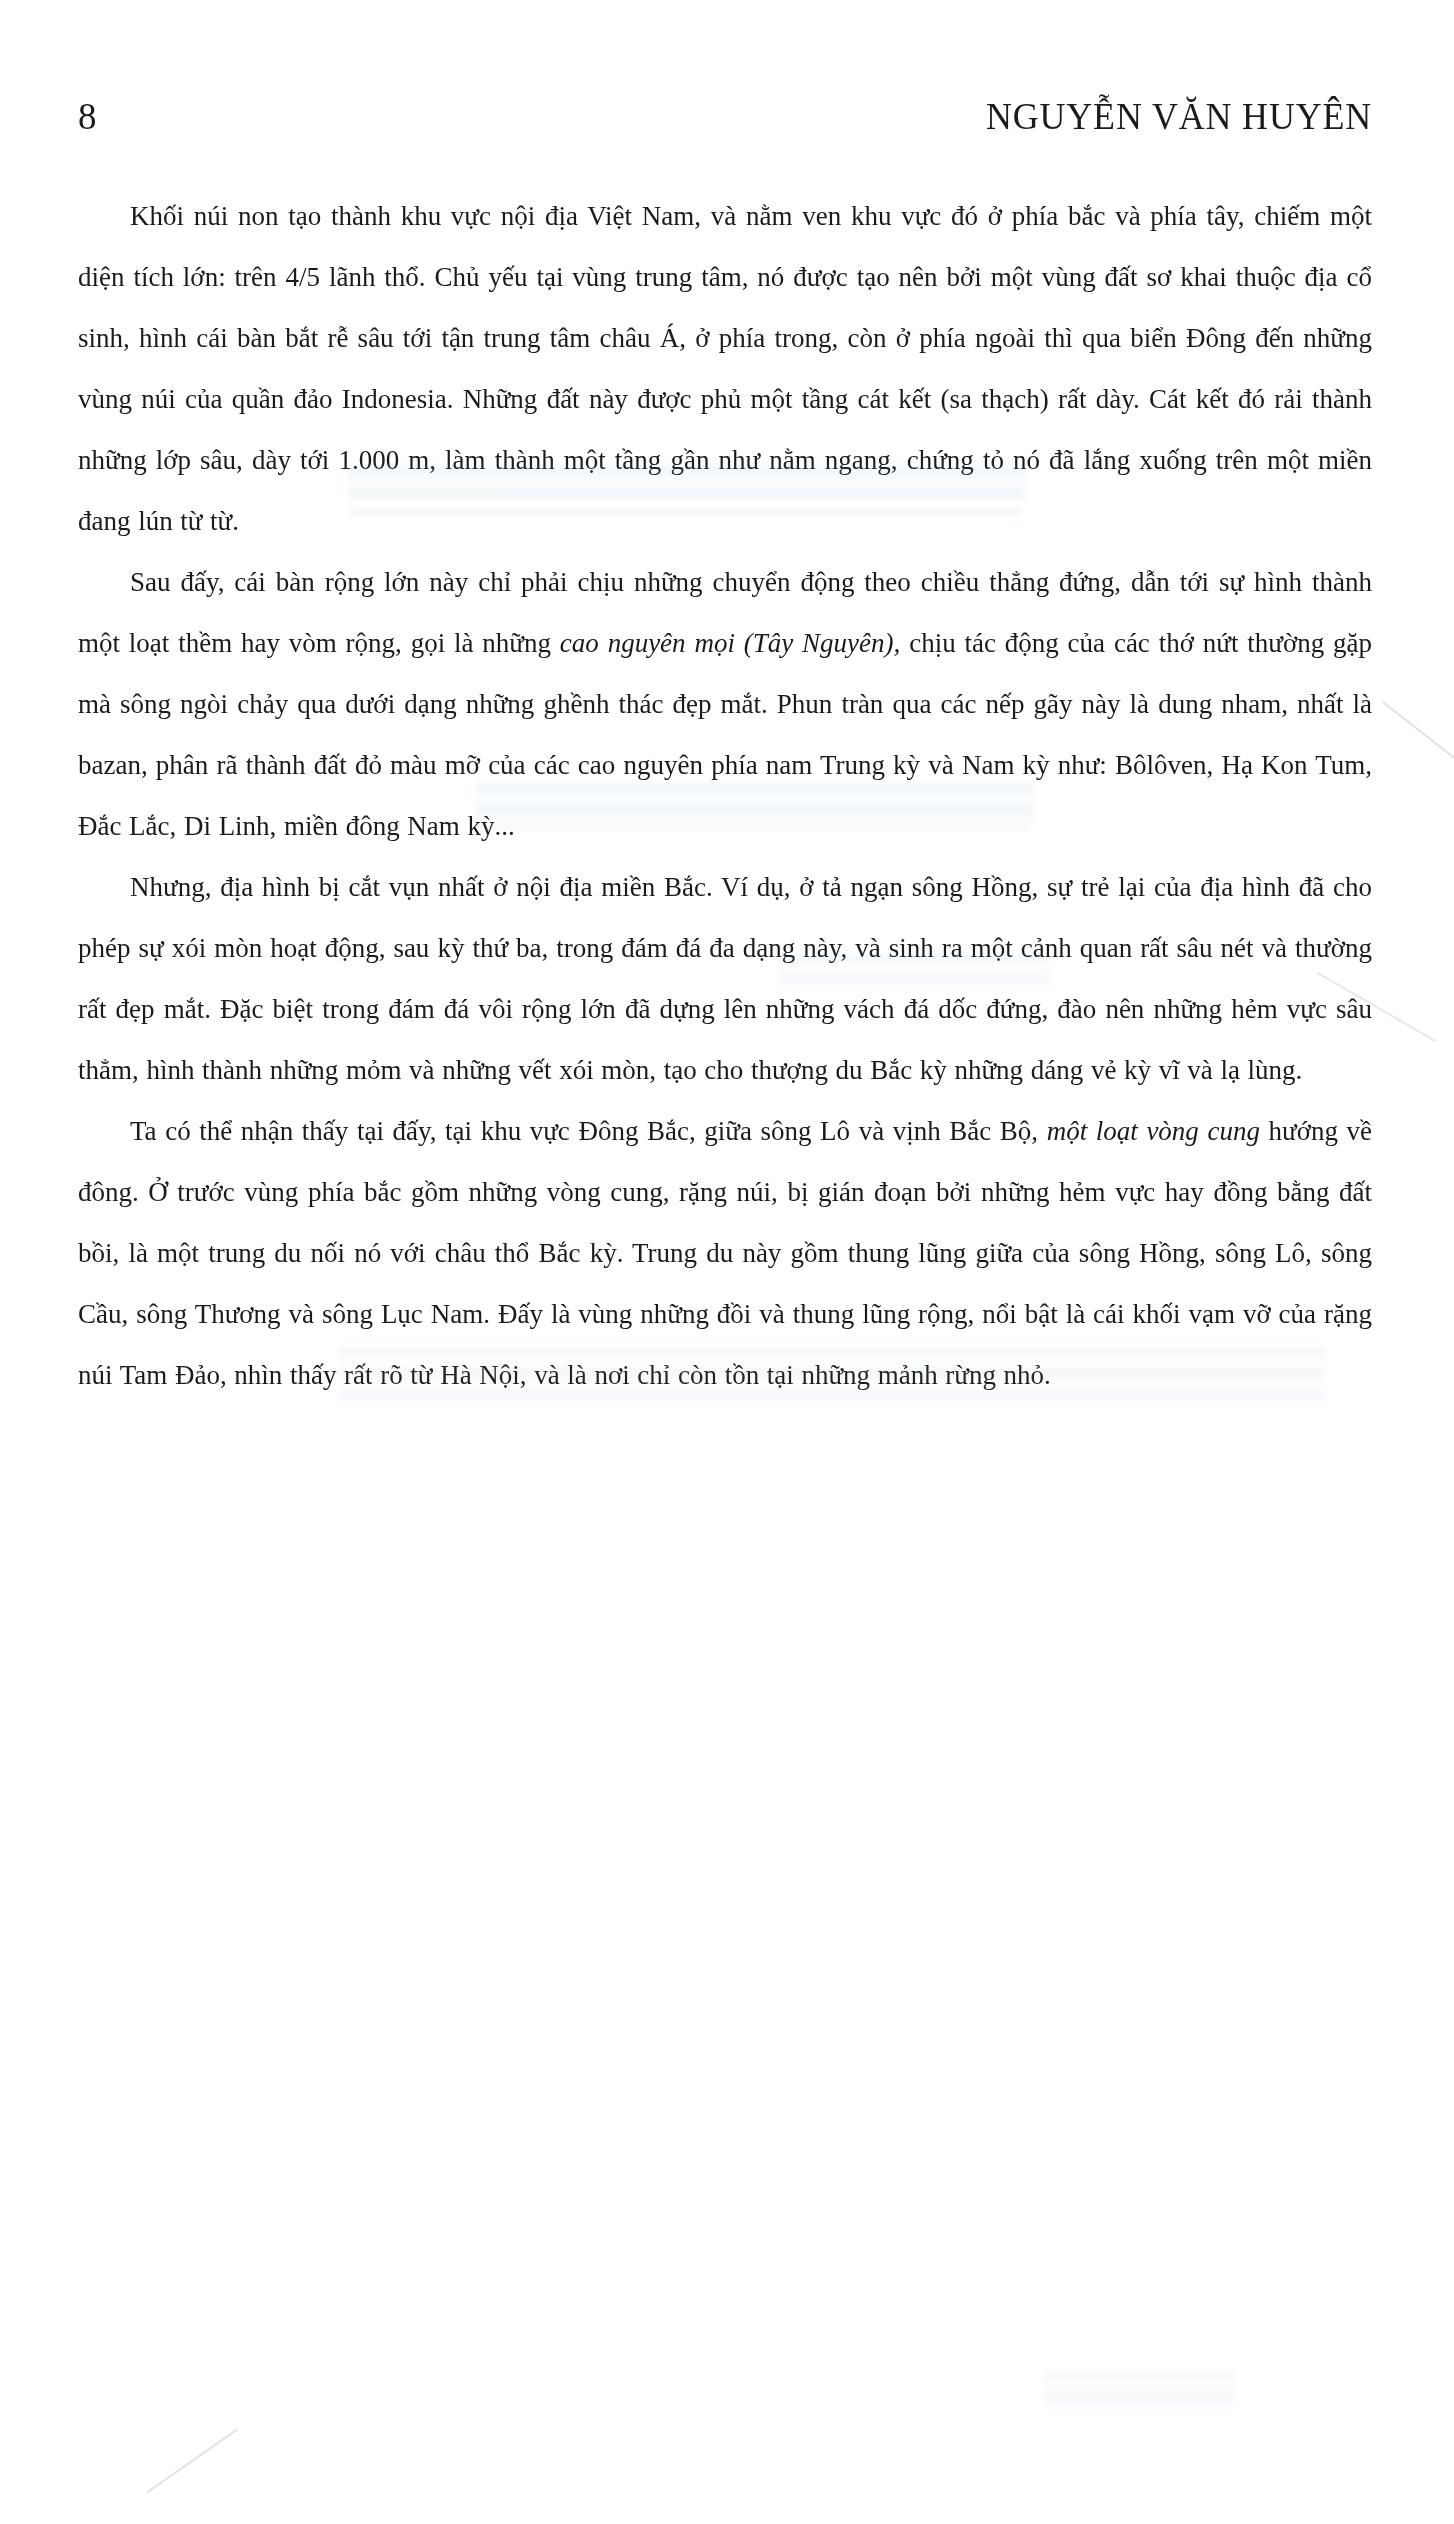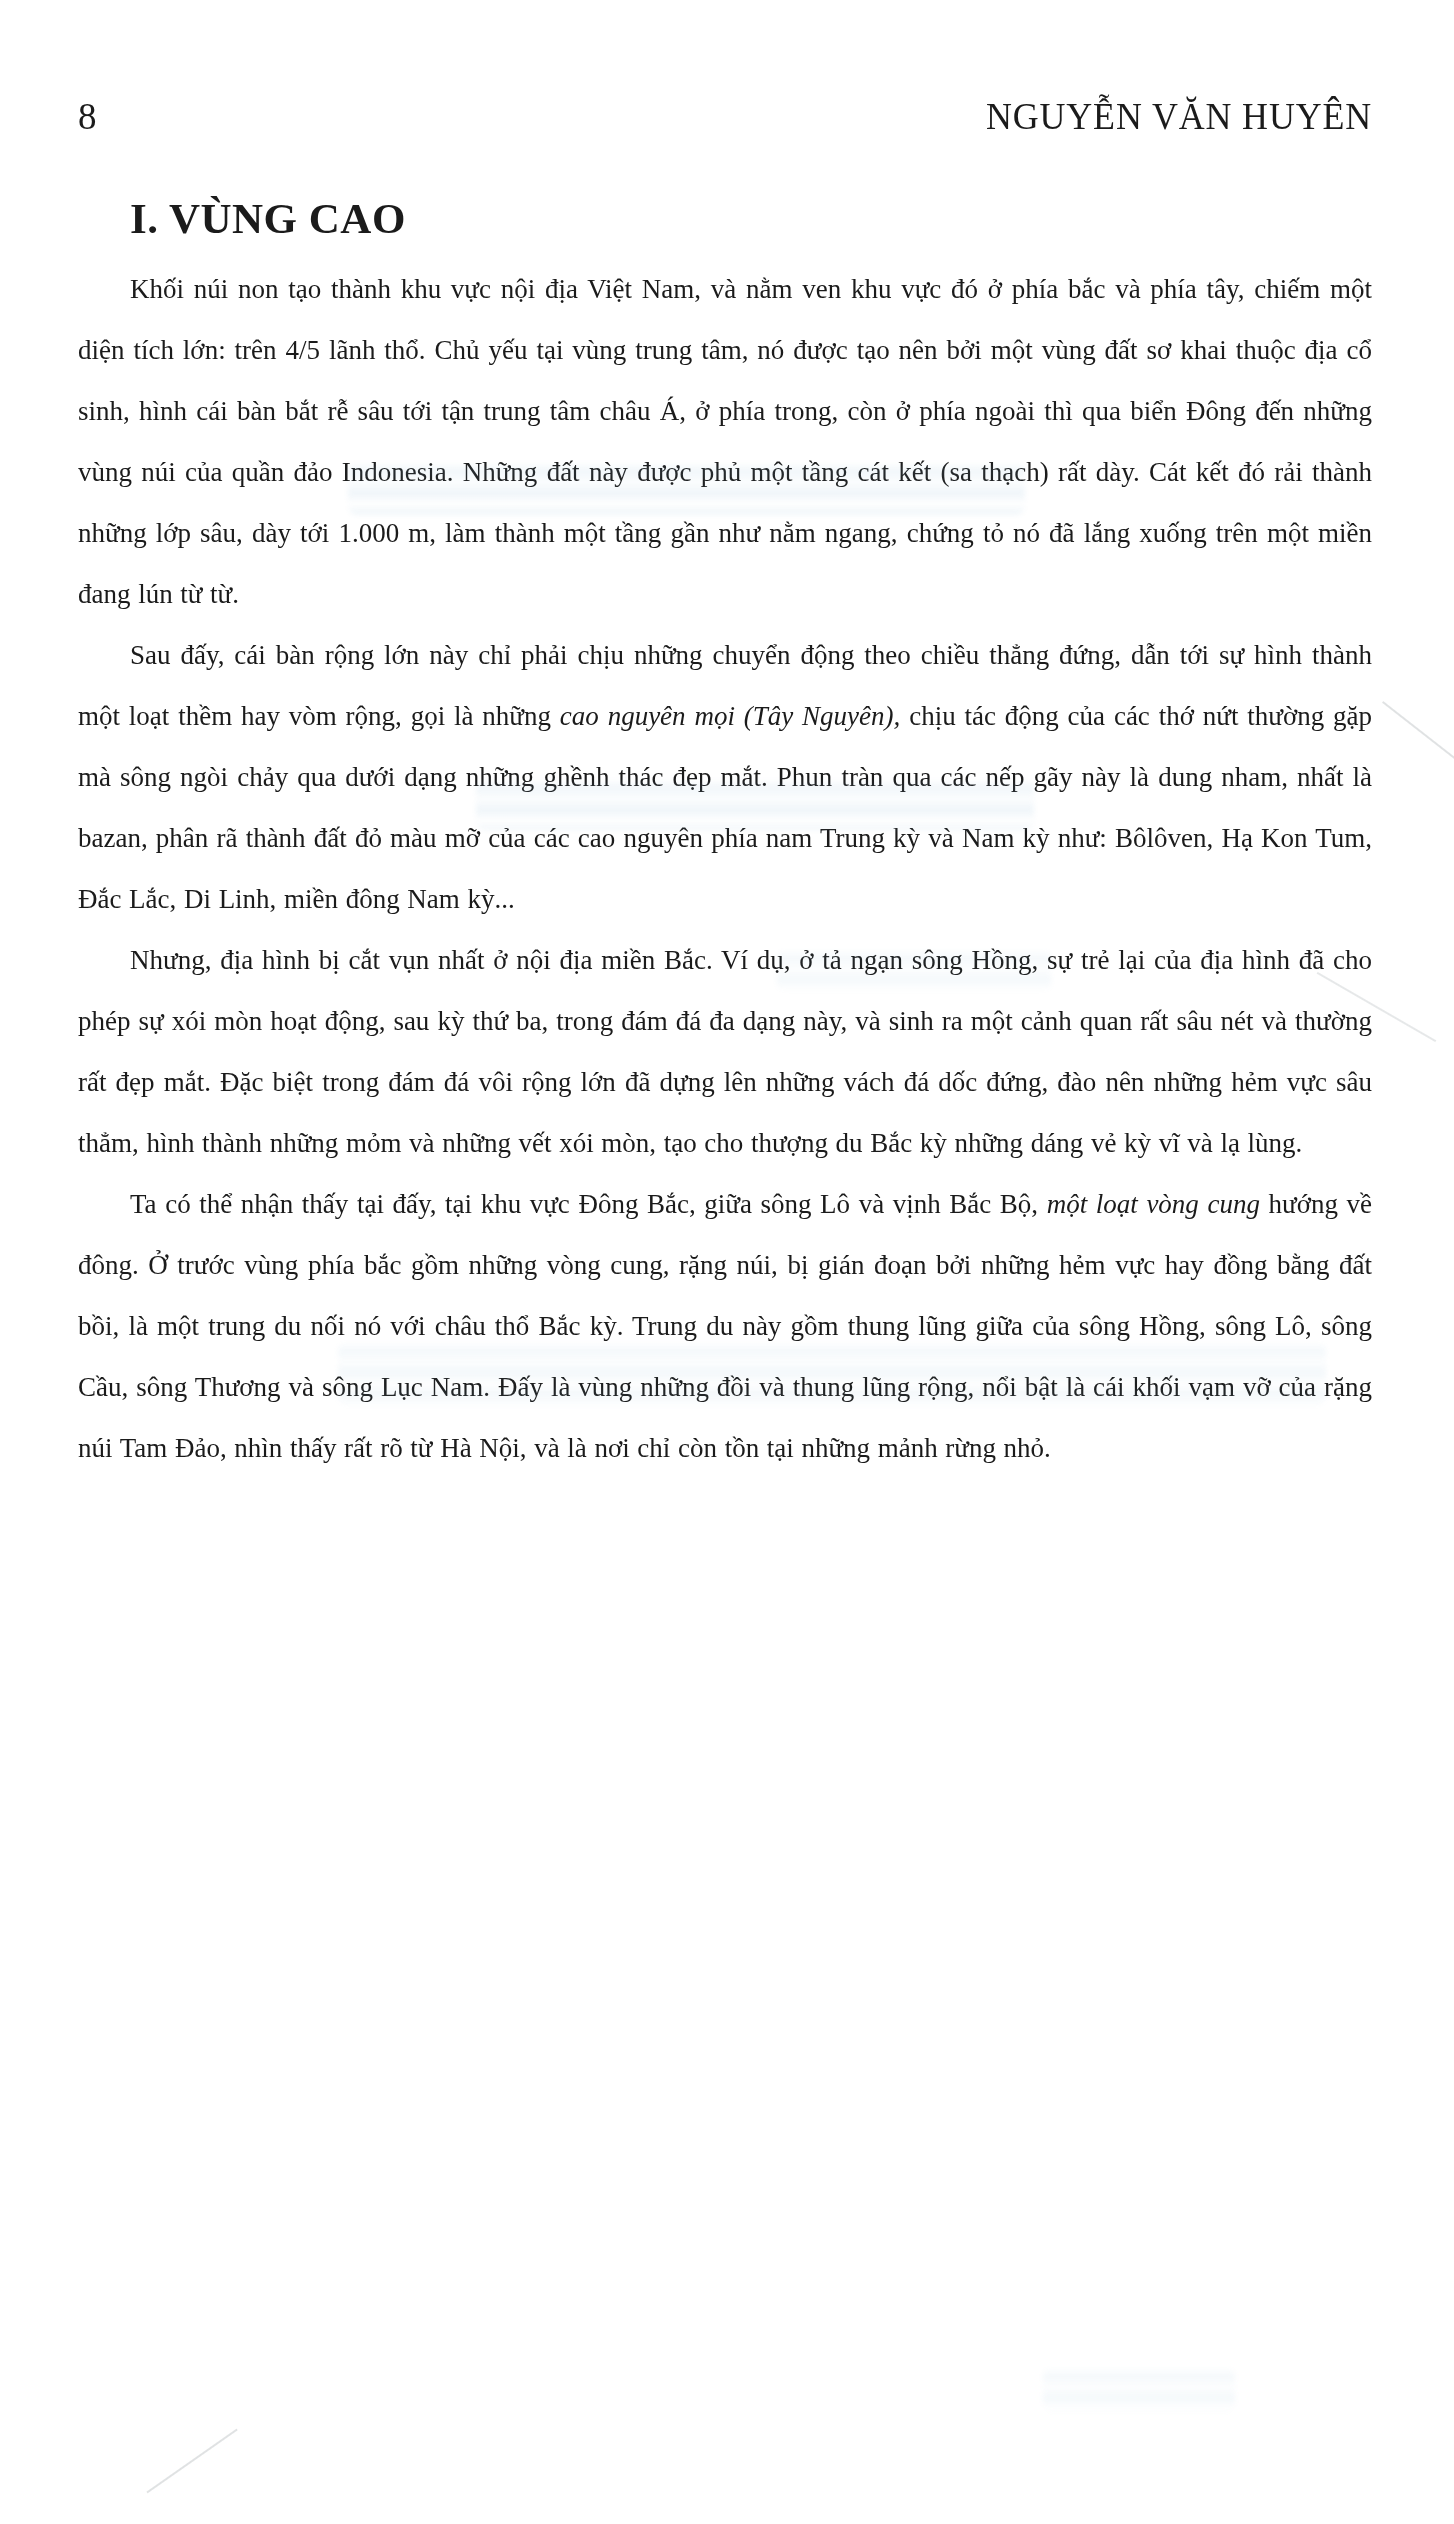--- a/index.html
+++ b/index.html
@@ -88,21 +88,20 @@
 <body>
 
 <div class="page">
 
   <div class="running-head">
     <span class="folio">8</span>
     <span class="header-title">NGUYỄN VĂN HUYÊN</span>
   </div>
 
   <div class="content">
-    <h1 class="section-heading">I. VÙNG CAO</h1>
     <div class="body-text" id="body-text">
         <p><span>Khối núi non tạo thành khu vực nội địa Việt Nam, và nằm ven khu vực đó ở phía bắc và phía tây, chiếm một diện tích lớn: trên 4/5 lãnh thổ. Chủ yếu tại vùng trung tâm, nó được tạo nên bởi một vùng đất sơ khai thuộc địa cổ sinh, hình cái bàn bắt rễ sâu tới tận trung tâm châu Á, ở phía trong, còn ở phía ngoài thì qua biển Đông đến những vùng núi của quần đảo Indonesia. Những đất này được phủ một tầng cát kết (sa thạch) rất dày. Cát kết đó rải thành những lớp sâu, dày tới 1.000 m, làm thành một tầng gần như nằm ngang, chứng tỏ nó đã lắng xuống trên một miền đang lún từ từ.</span></p>
         <p><span>Sau đấy, cái bàn rộng lớn này chỉ phải chịu những chuyển động theo chiều thẳng đứng, dẫn tới sự hình thành một loạt thềm hay vòm rộng, gọi là những </span><em>cao nguyên mọi (Tây Nguyên),</em><span> chịu tác động của các thớ nứt thường gặp mà sông ngòi chảy qua dưới dạng những ghềnh thác đẹp mắt. Phun tràn qua các nếp gãy này là dung nham, nhất là bazan, phân rã thành đất đỏ màu mỡ của các cao nguyên phía nam Trung kỳ và Nam kỳ như: Bôlôven, Hạ Kon Tum, Đắc Lắc, Di Linh, miền đông Nam kỳ...</span></p>
         <p><span>Nhưng, địa hình bị cắt vụn nhất ở nội địa miền Bắc. Ví dụ, ở tả ngạn sông Hồng, sự trẻ lại của địa hình đã cho phép sự xói mòn hoạt động, sau kỳ thứ ba, trong đám đá đa dạng này, và sinh ra một cảnh quan rất sâu nét và thường rất đẹp mắt. Đặc biệt trong đám đá vôi rộng lớn đã dựng lên những vách đá dốc đứng, đào nên những hẻm vực sâu thẳm, hình thành những mỏm và những vết xói mòn, tạo cho thượng du Bắc kỳ những dáng vẻ kỳ vĩ và lạ lùng.</span></p>
         <p><span>Ta có thể nhận thấy tại đấy, tại khu vực Đông Bắc, giữa sông Lô và vịnh Bắc Bộ, </span><em>một loạt vòng cung</em><span> hướng về đông. Ở trước vùng phía bắc gồm những vòng cung, rặng núi, bị gián đoạn bởi những hẻm vực hay đồng bằng đất bồi, là một trung du nối nó với châu thổ Bắc kỳ. Trung du này gồm thung lũng giữa của sông Hồng, sông Lô, sông Cầu, sông Thương và sông Lục Nam. Đấy là vùng những đồi và thung lũng rộng, nổi bật là cái khối vạm vỡ của rặng núi Tam Đảo, nhìn thấy rất rõ từ Hà Nội, và là nơi chỉ còn tồn tại những mảnh rừng nhỏ.</span></p>
       </div>
   </div>
 
   <div class="artifact smudge" style="left:348px; top:462px; width:677px; height:53px;"></div>
   <div class="artifact smudge" style="left:476px; top:779px; width:558px; height:51px;"></div>

